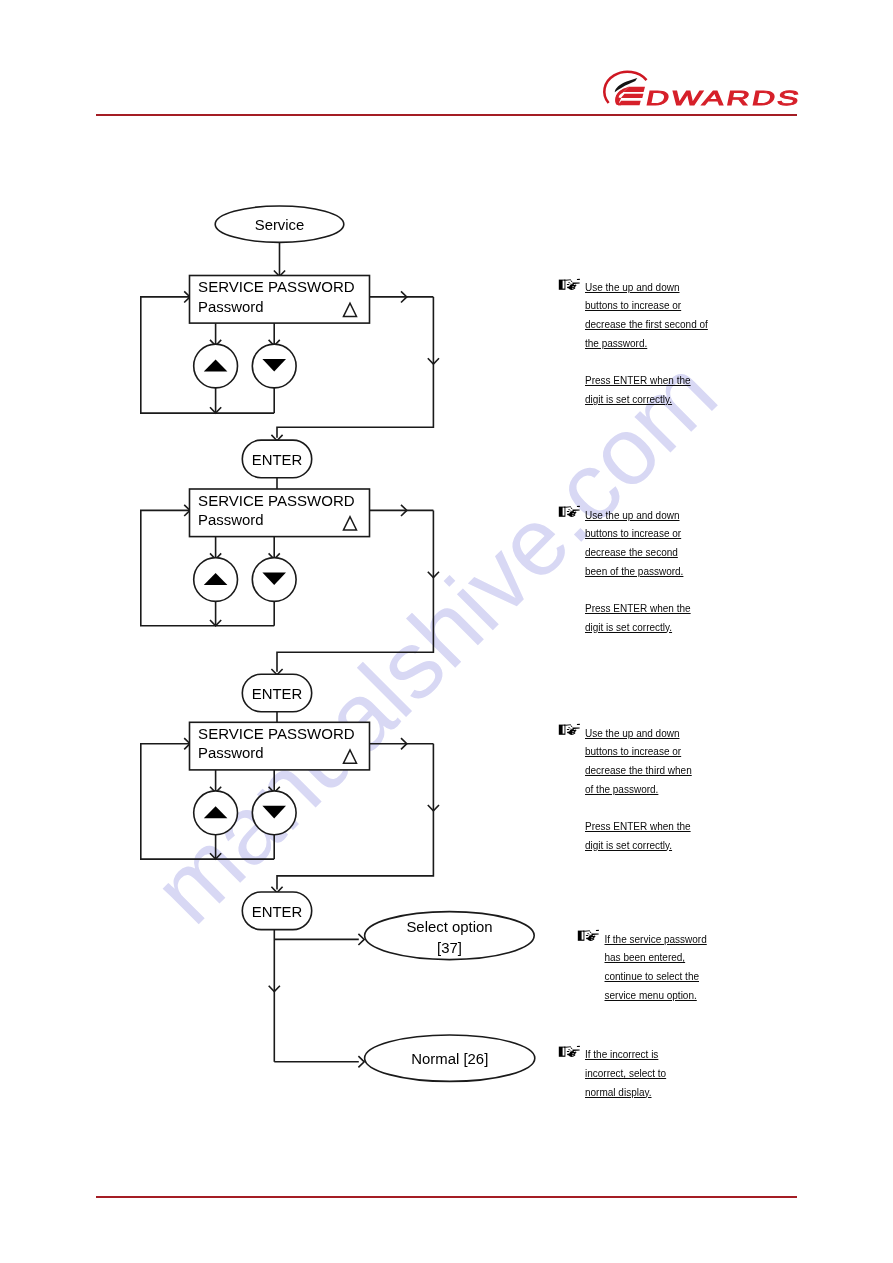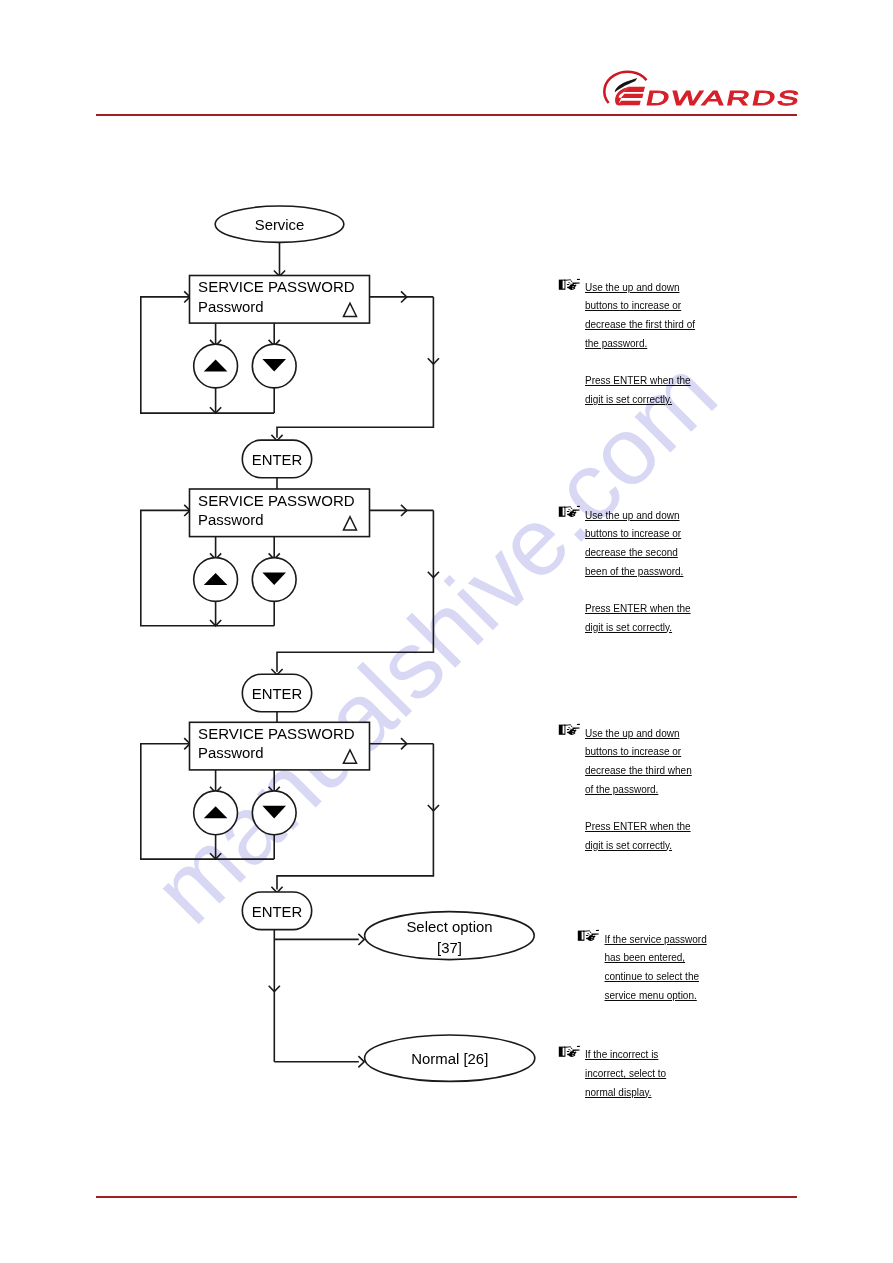--- a/index.html
+++ b/index.html
@@ -161,21 +161,21 @@
           <path d="M12.5 5.4 L13.3 5.6 L13.1 6.5 L12.3 6.3 Z"></path>
           <path d="M14.3 4.6 L21.6 4.4 L21.7 5.6 L15.6 6.1 L14.6 6.3 Z"></path>
           <path d="M18.9 0.9 L21.8 0.8 L21.9 1.9 L19.0 2.0 Z"></path>
           <path d="M13.3 6.2 L15.4 6.0 L16.3 6.9 L17.9 6.6 L18.6 7.4 L16.9 8.2 L18.1 8.7 L16.4 9.7 L17.5 10.3 L15.5 11.4 L13.6 12.0 L11.9 11.5 L10.8 10.4 L9.1 9.9 L9.2 8.8 L11.2 8.6 L12.0 7.2 Z"></path>
           <path d="M14.4 8.4 L16.4 8.1 L15.4 9.1 L13.9 9.2 Z" fill="#fff"></path>
           <path d="M14.5 9.9 L16.1 9.8 L15.0 10.8 L13.7 10.6 Z" fill="#fff"></path>
         </svg></span>
     <div class="nbody">
       <div class="nl">Use the up and down</div>
       <div class="nl">buttons to increase or</div>
-      <div class="nl">decrease the first third of</div>
+      <div class="nl">decrease the first second of</div>
       <div class="nl">the password.</div>
       <div class="nl blank"></div>
       <div class="nl">Press ENTER when the</div>
       <div class="nl">digit is set correctly.</div>
     </div>
   </div>
   <div class="note" style="left:558.5px;top:506.5px;">
     <span class="bullet"><svg class="hand" viewBox="0 0 22 13" width="22" height="13" xmlns="http://www.w3.org/2000/svg" fill="#000">
           <path d="M0.8 1.6 H7.4 V11.8 H0.8 Z"></path>
           <path d="M4.6 2.6 H6.5 V10.6 H4.6 Z" fill="#fff"></path>

